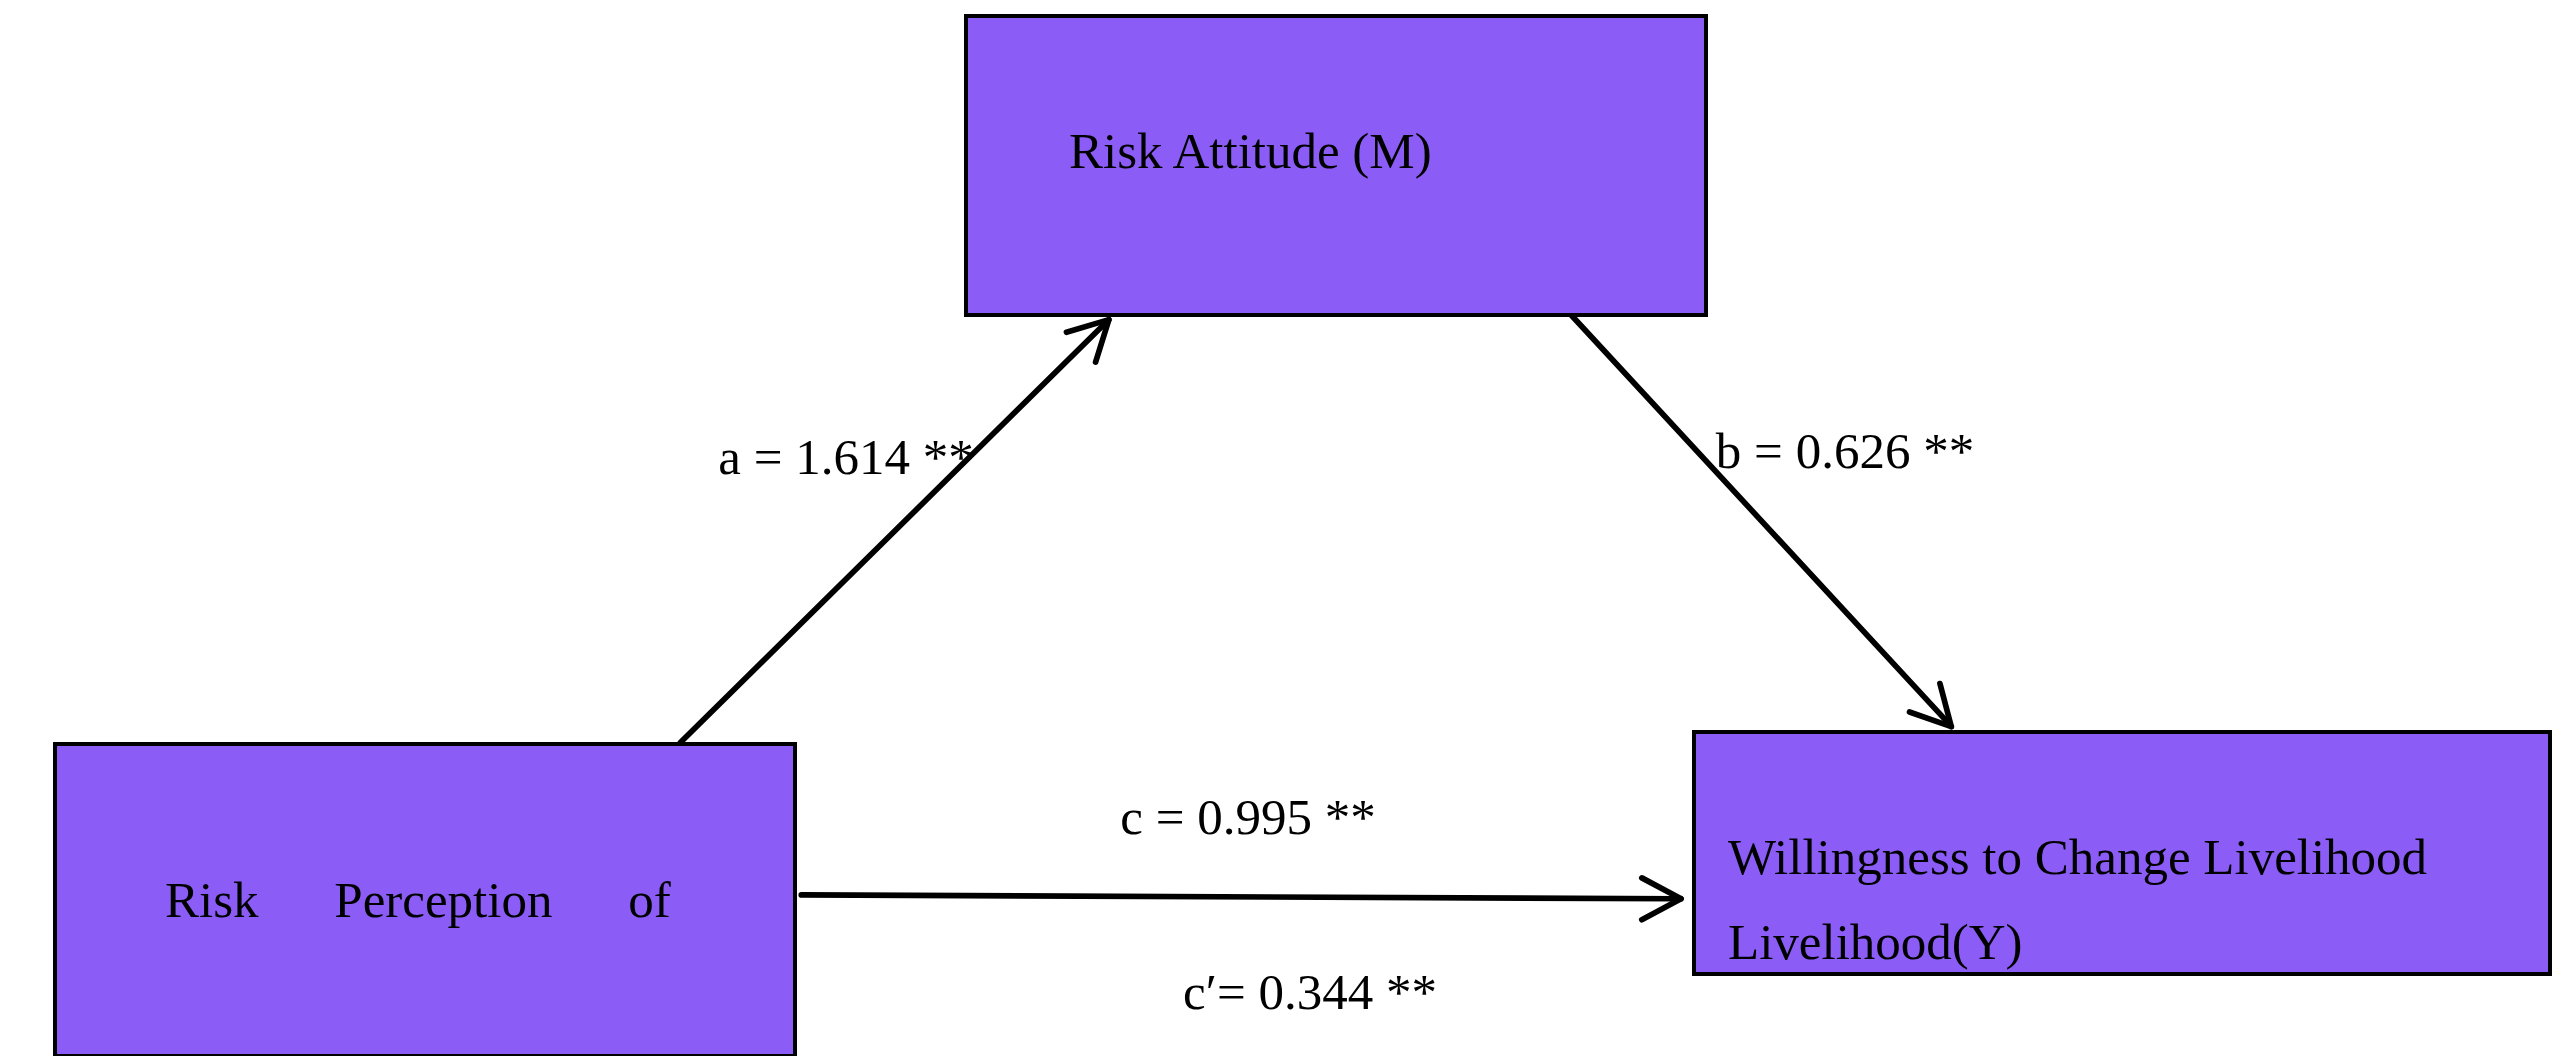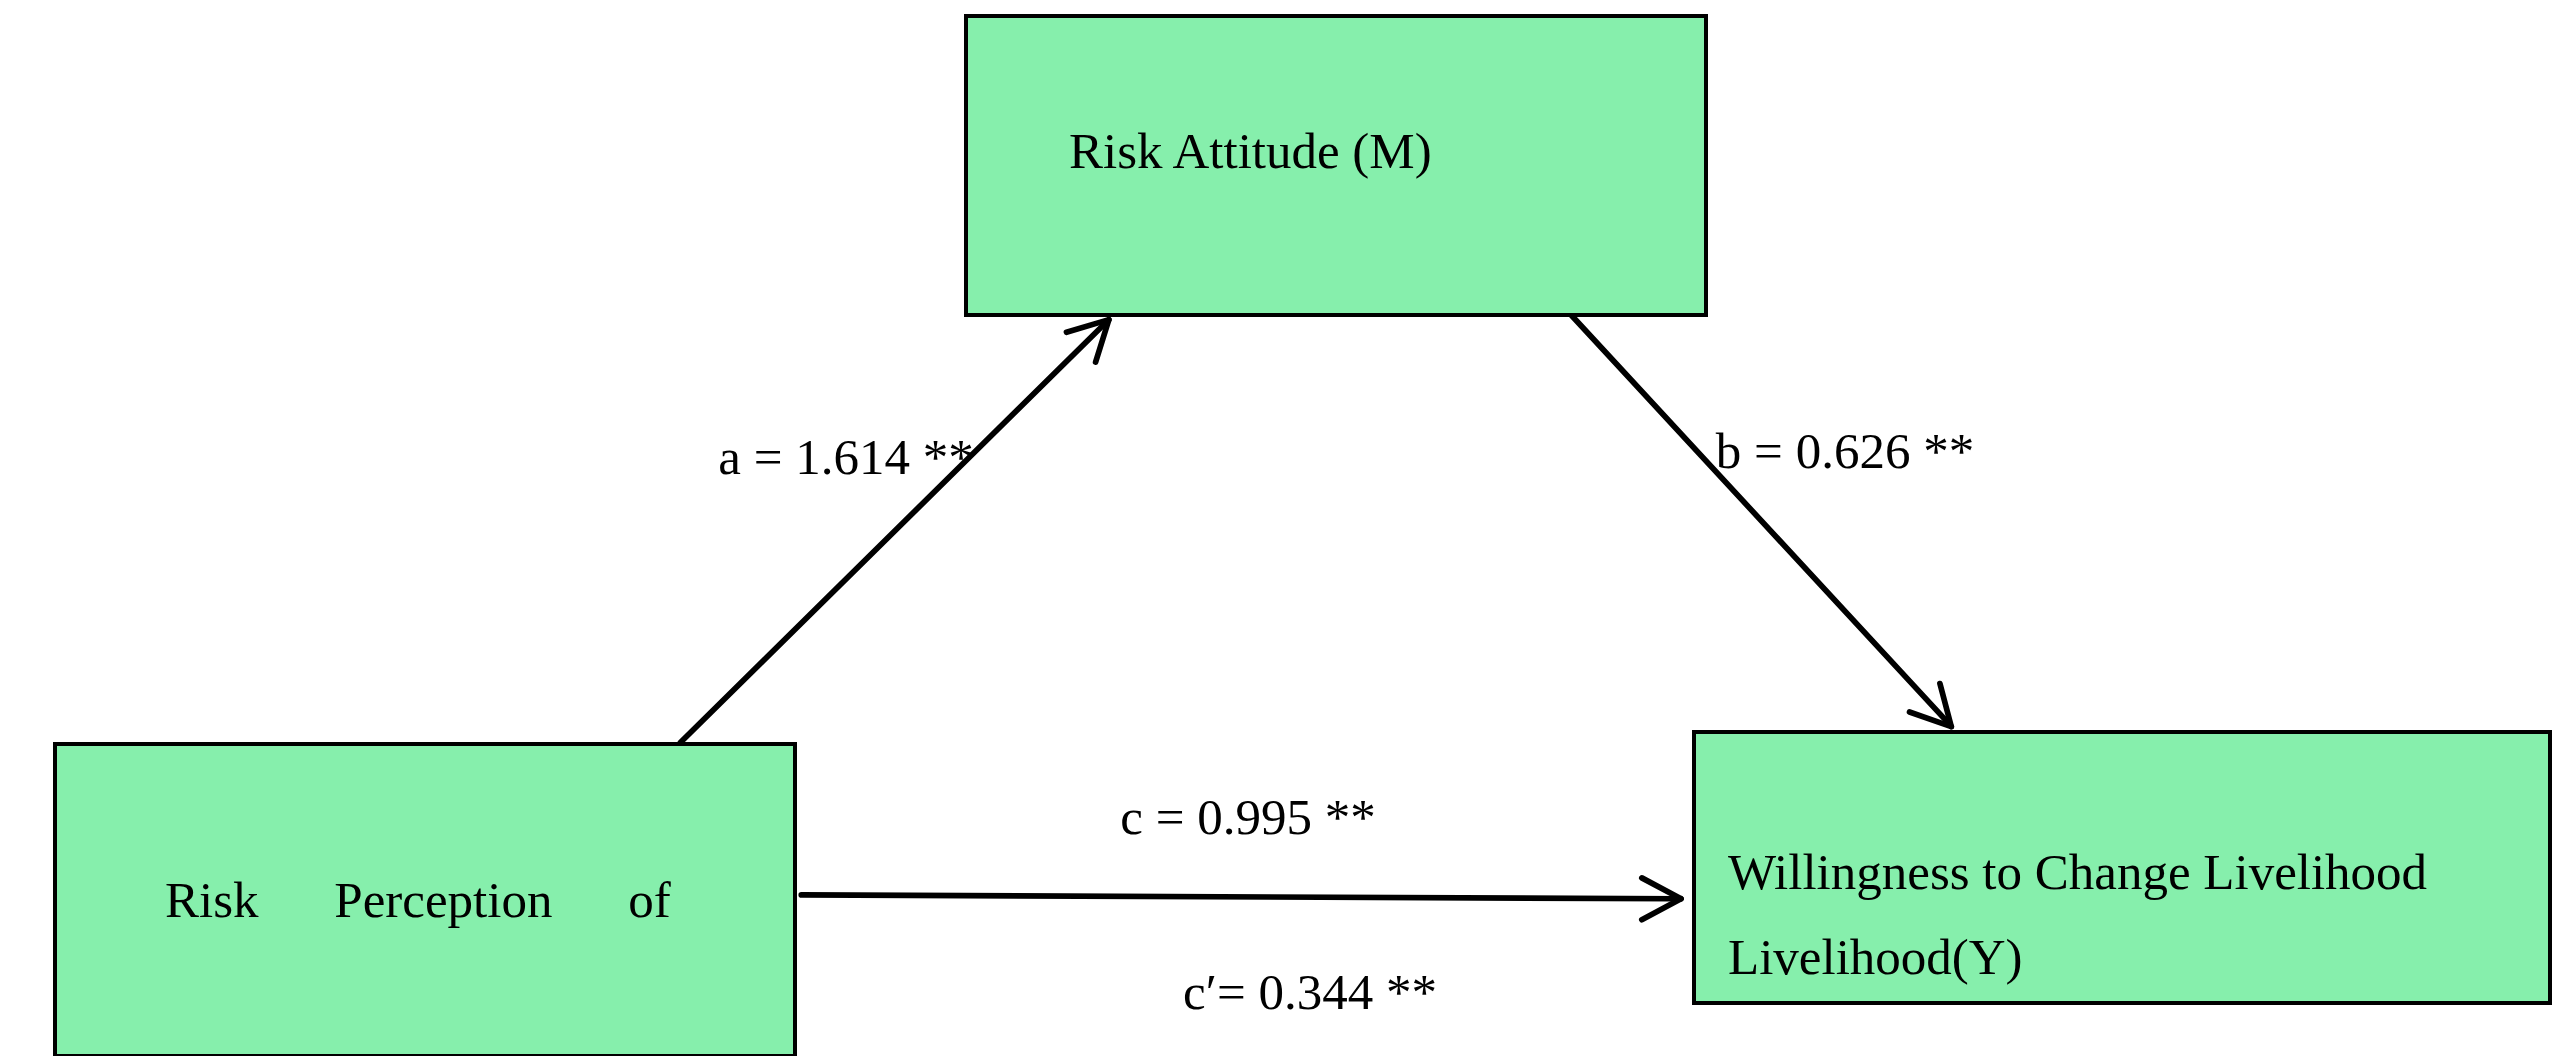--- a/index.html
+++ b/index.html
@@ -20,21 +20,21 @@
     position: absolute;
     left: 0;
     top: 0;
     width: 2576px;
     height: 1057px;
   }
   .node {
     position: absolute;
     box-sizing: border-box;
     border: 4.4px solid #000000;
-    background: #86efac;
+    background: #8b5cf6;
     display: flex;
     flex-direction: column;
     justify-content: center;
     font-size: 51px;
     line-height: 85px;
   }
   .node .bline {
     white-space: nowrap;
   }
   #node-m {
@@ -54,21 +54,21 @@
     height: 316px;
     padding-left: 108px;
   }
   #node-x .bline.justified {
     word-spacing: 63px;
   }
   #node-y {
     left: 1692px;
     top: 730px;
     width: 860px;
-    height: 275px;
+    height: 246px;
     padding-left: 32px;
   }
   #node-y .bline {
     transform: translateY(47px);
   }
   .edge-label {
     position: absolute;
     font-size: 51px;
     line-height: 57px;
     white-space: nowrap;

